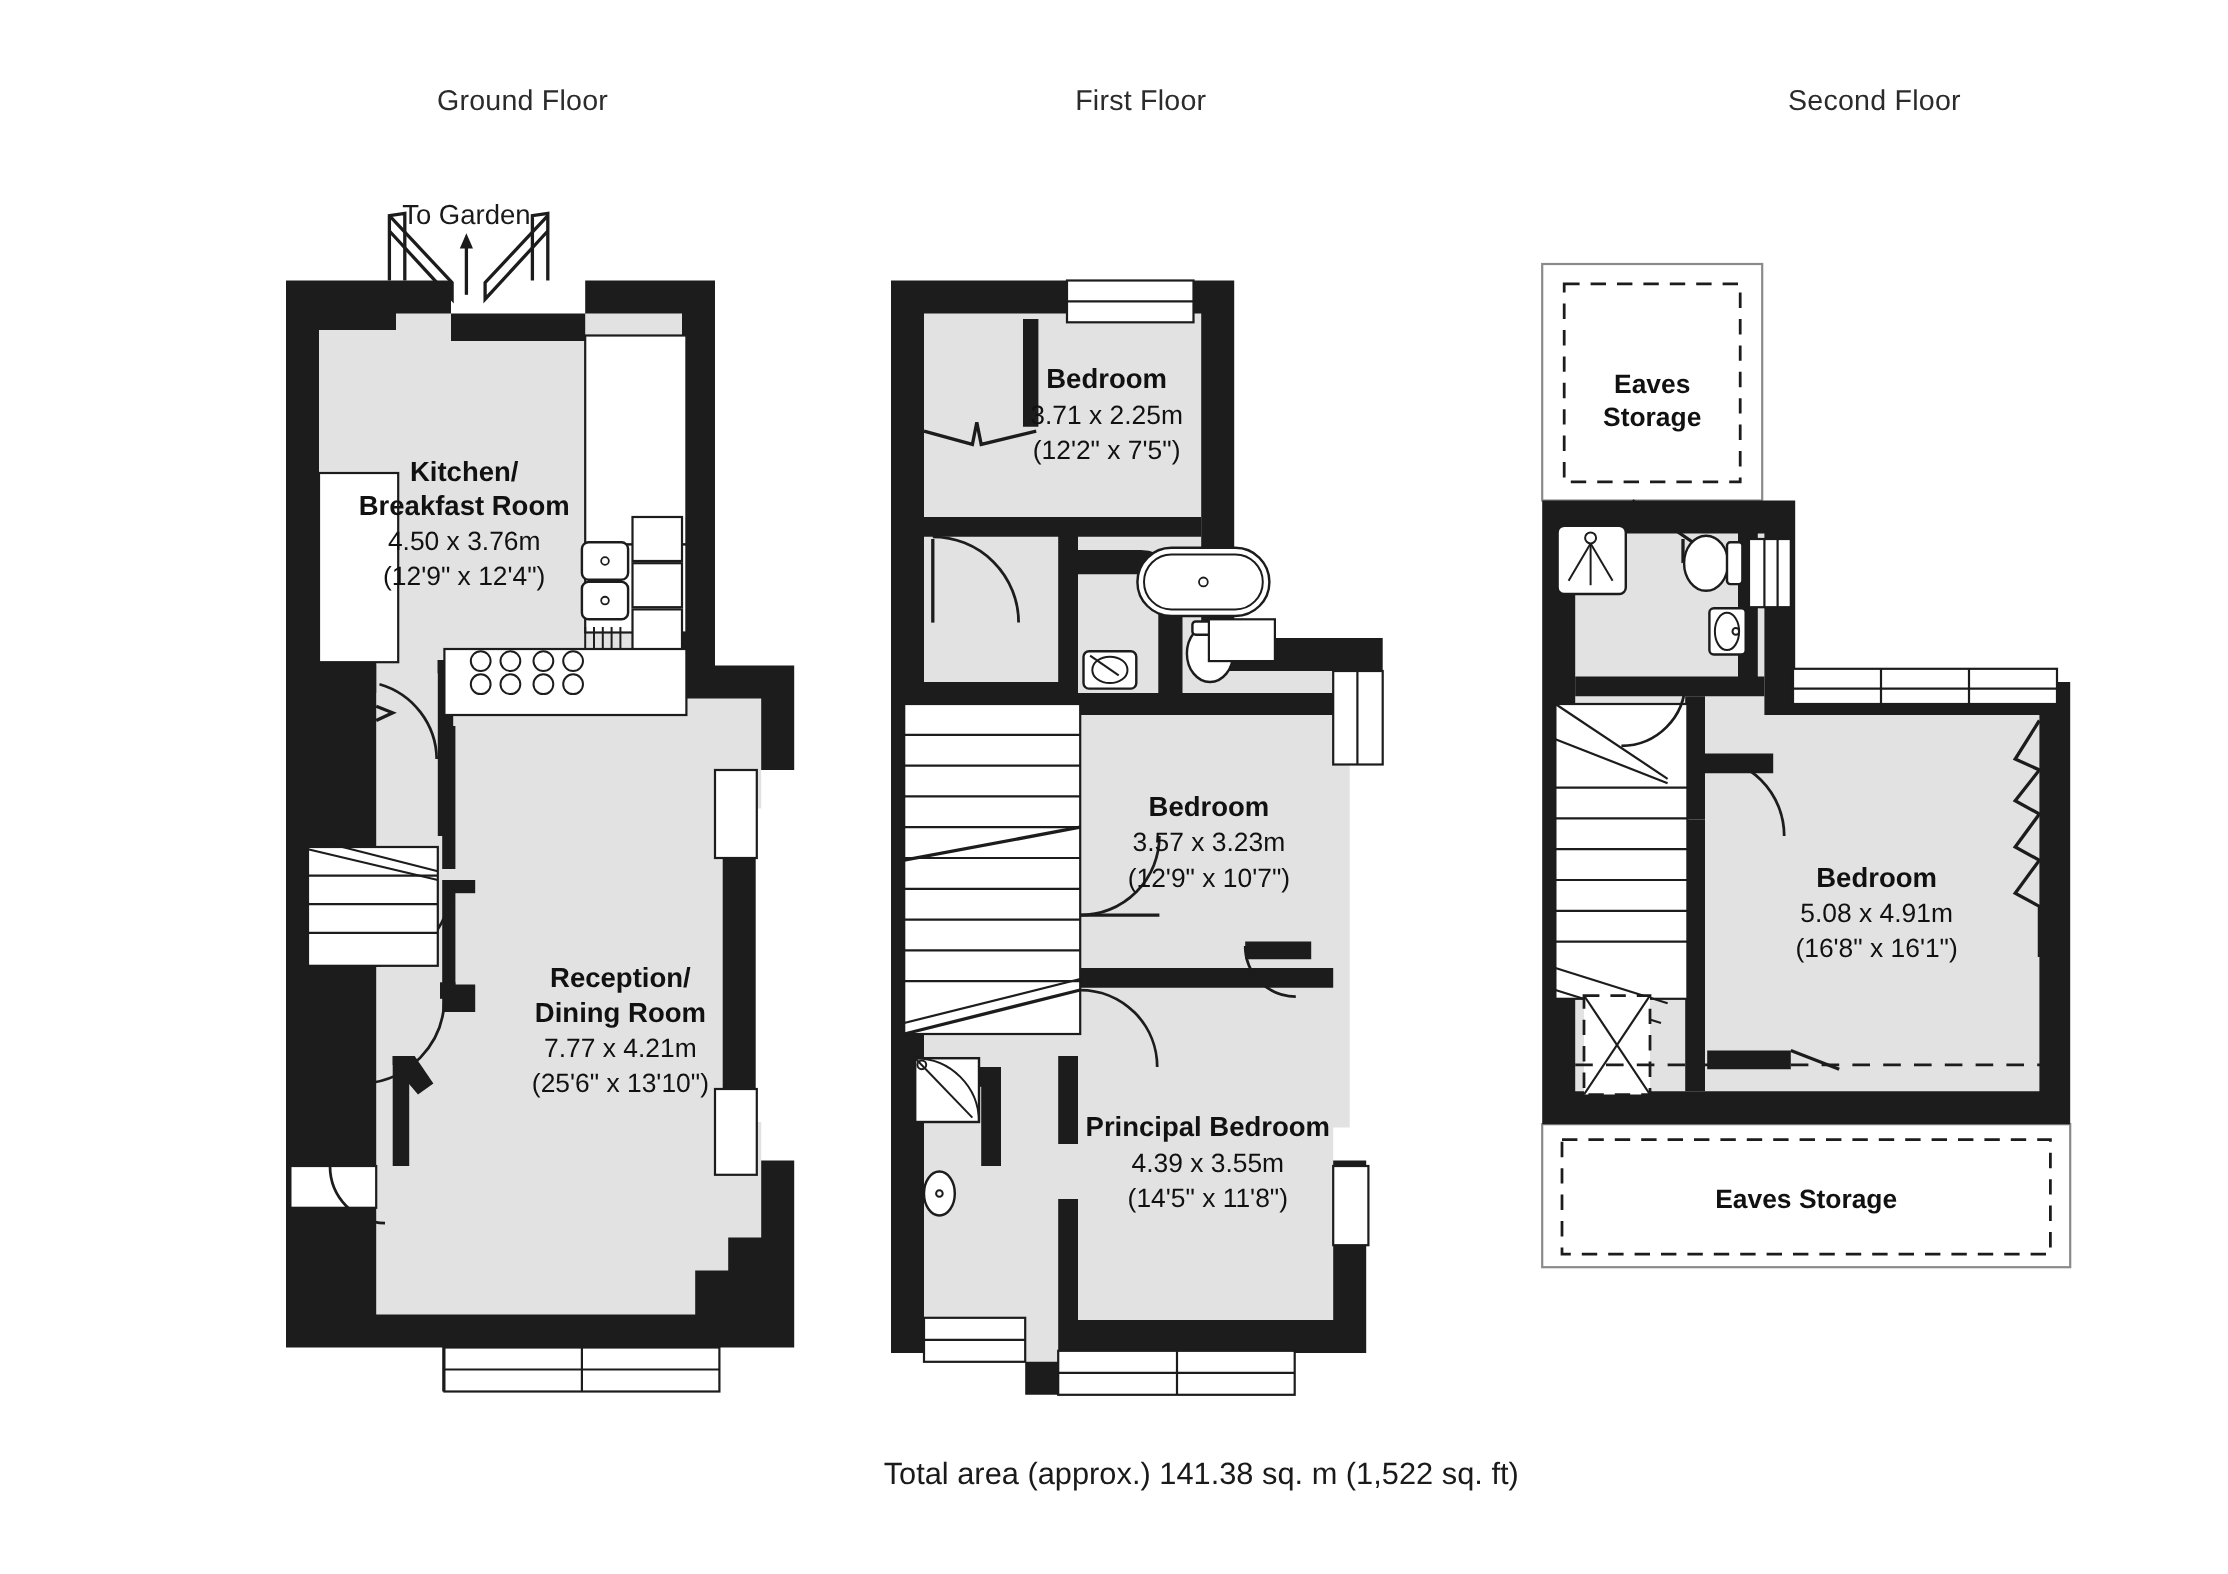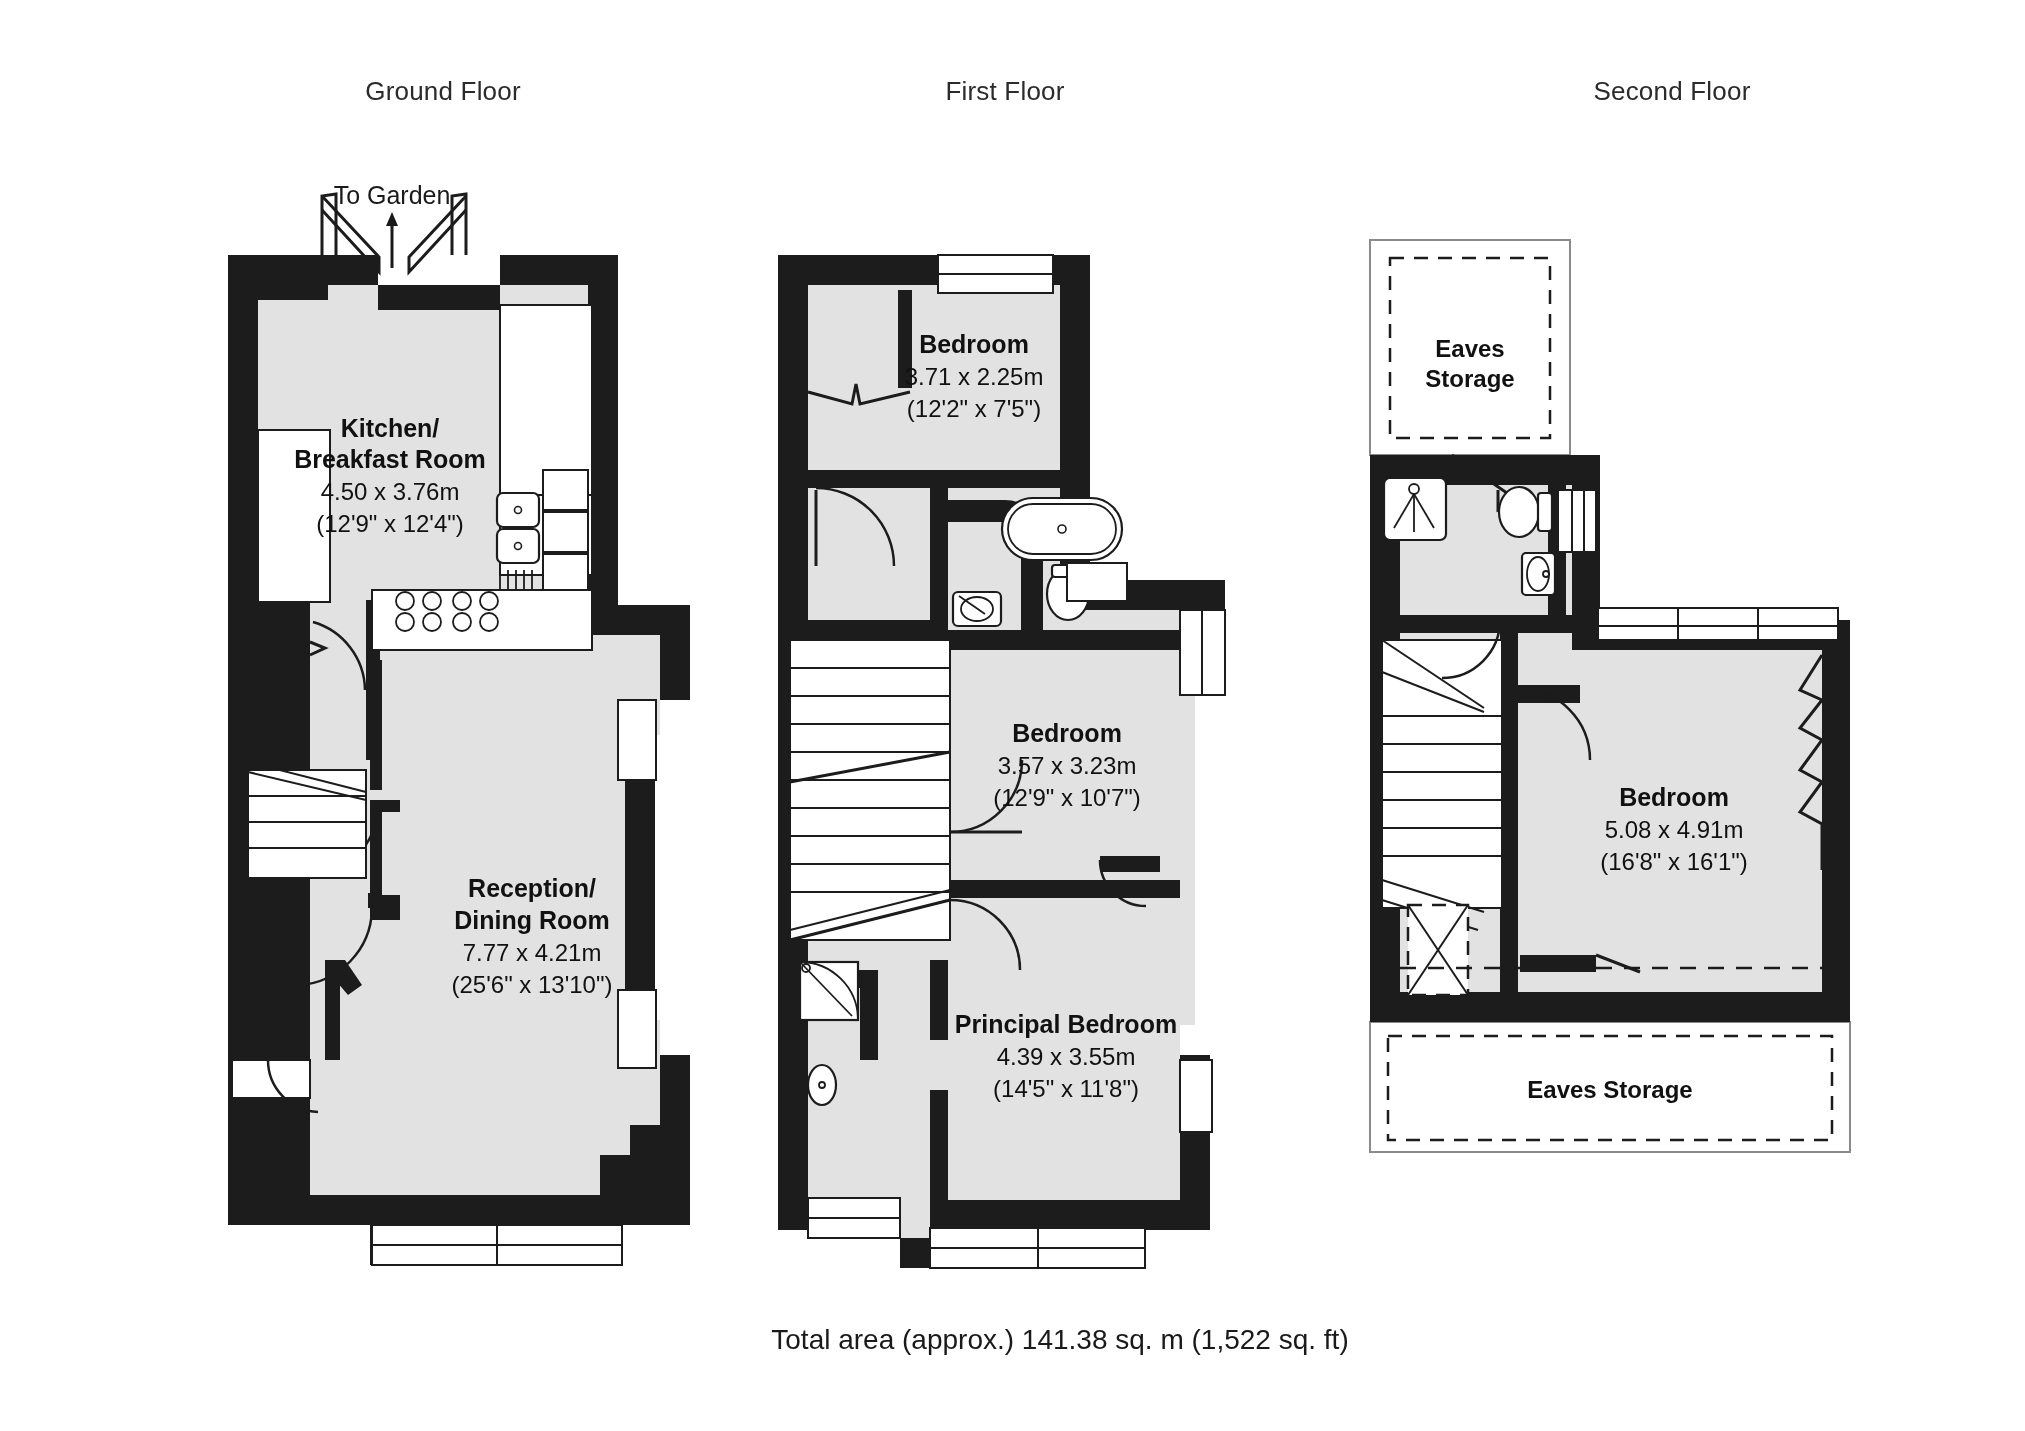--- a/index.html
+++ b/index.html
@@ -12,20 +12,21 @@
     width: 2025px;
     height: 1431px;
     font-family: "Liberation Sans", sans-serif;
     color: #1a1a1a;
     position: relative;
     overflow: hidden;
   }
   #plan-root {
     position: absolute;
     inset: 0;
+    padding-left: 32px;
   }
   svg#plan-svg {
     display: block;
     width: 2025px;
     height: 1431px;
   }
   .floor-title {
     font-size: 26px;
     fill: #2b2b2b;
     font-family: "Liberation Sans", sans-serif;

